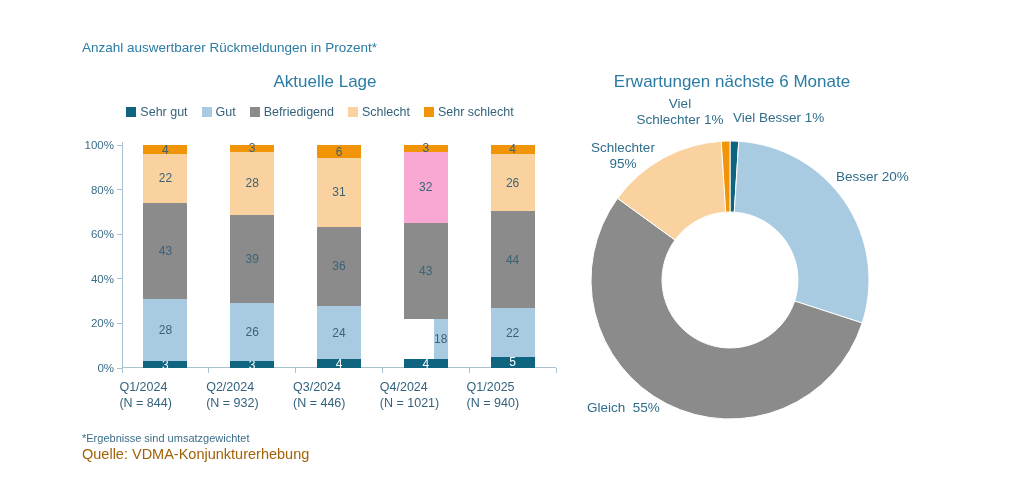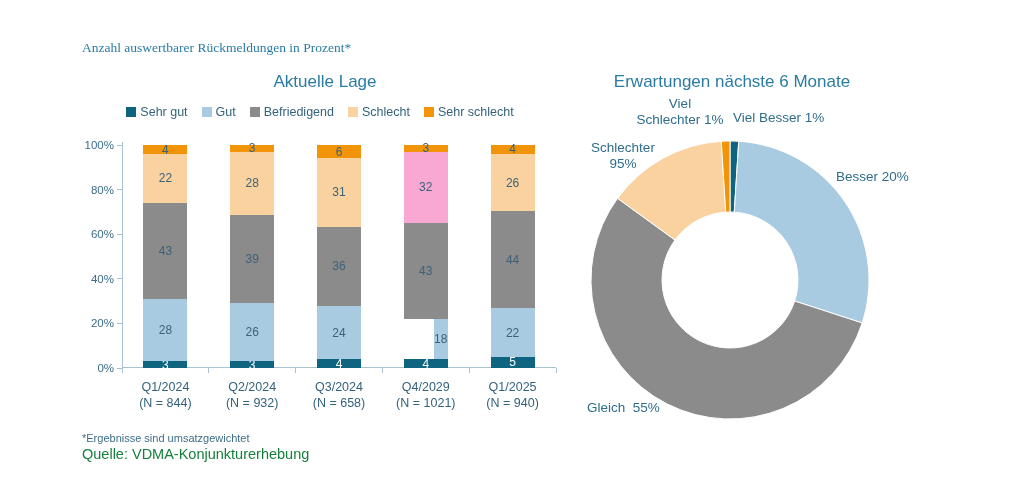--- a/index.html
+++ b/index.html
@@ -6,21 +6,21 @@
   * { box-sizing: border-box; }
   .canvas {
     position: relative;
     width: 1024px; height: 501px;
     background: #ffffff;
     font-family: "Liberation Sans", sans-serif;
     overflow: hidden;
   }
   .header-note {
     position: absolute; left: 82px; top: 40px;
-    font-size: 13.5px; color: #2a7ca4; font-family: Liberation Serif, serif;
+    font-size: 13.5px; color: #2a7ca4;
   }
   .chart-title {
     position: absolute; top: 72px;
     font-size: 17px; color: #2a7ca4; text-align: center;
   }
   #bar-title { left: 108px; width: 434px; }
   #donut-title { left: 560px; width: 344px; }
   .legend {
     position: absolute; left: 88px; top: 105px; width: 464px;
     display: flex; justify-content: center; align-items: flex-end; gap: 14px;
@@ -42,40 +42,40 @@
     display: flex; flex-direction: column-reverse;
   }
   .bar-seg { position: relative; flex: none; }
   .bar-val {
     position: absolute; inset: 0;
     display: flex; align-items: center; justify-content: center;
     font-size: 12px; line-height: 12px; color: #3b6277;
   }
   .bar-val.inverse { color: #ffffff; }
   .xcat-label {
-    position: absolute; width: 92px; text-align: center;
+    position: absolute; width: 92px; text-align: left;
     font-size: 12.5px; line-height: 16px; color: #33627c;
   }
   .donut-svg { position: absolute; left: 580px; top: 130px; }
   .donut-label {
     position: absolute; font-size: 13.5px; line-height: 1.2;
     color: #2f6d8c; white-space: pre; text-align: center;
   }
   #dl-viel-besser     { left: 733px; top: 110px; width: 120px; text-align: left; }
   #dl-viel-schlechter { left: 617px; top: 96px;  width: 126px; }
   #dl-schlechter      { left: 570px; top: 140px; width: 106px; }
   #dl-besser          { left: 836px; top: 169px; width: 130px; text-align: left; }
   #dl-gleich          { left: 587px; top: 400px; width: 140px; text-align: left; }
   .footnote {
     position: absolute; left: 82px; top: 432px;
     font-size: 11px; color: #3c6e89;
   }
   .source {
     position: absolute; left: 82px; top: 446px;
-    font-size: 14.5px; color: #15803d;
+    font-size: 14.5px; color: #a16207;
   }
 </style>
 </head>
 <body>
 
 <div class="canvas">
 
   <div class="header-note">Anzahl auswertbarer Rückmeldungen in Prozent*</div>
 
   <div class="chart-title" id="bar-title">Aktuelle Lage</div>
@@ -178,41 +178,41 @@
         </div>
         <div class="bar-seg" style="height: 30.6931%; background: rgb(250, 210, 160);">
           <span class="bar-val">31</span>
         </div>
         <div class="bar-seg" style="height: 5.94059%; background: rgb(241, 148, 8);">
           <span class="bar-val">6</span>
         </div>
       </div>
       <div class="xcat-label" style="left: 171px; top: 234px;">
         <div>Q3/2024</div>
-        <div>(N = 658)</div>
+        <div>(N = 446)</div>
       </div>
       <div class="bar" style="left: 281.8px;">
         <div class="bar-seg" style="height: 4%; background: rgb(15, 100, 128);">
           <span class="bar-val inverse">4</span>
         </div>
         <div class="bar-seg" style="height: 18%; background: rgb(169, 203, 226); margin-left: 30px;">
           <span class="bar-val">18</span>
         </div>
         <div class="bar-seg" style="height: 43%; background: rgb(139, 139, 139);">
           <span class="bar-val">43</span>
         </div>
         <div class="bar-seg" style="height: 32%; background: #f9a8d4;">
           <span class="bar-val">32</span>
         </div>
         <div class="bar-seg" style="height: 3%; background: rgb(241, 148, 8);">
           <span class="bar-val">3</span>
         </div>
       </div>
       <div class="xcat-label" style="left: 257.8px; top: 234px;">
-        <div>Q4/2029</div>
+        <div>Q4/2024</div>
         <div>(N = 1021)</div>
       </div>
       <div class="bar" style="left: 368.6px;">
         <div class="bar-seg" style="height: 4.9505%; background: rgb(15, 100, 128);">
           <span class="bar-val inverse">5</span>
         </div>
         <div class="bar-seg" style="height: 21.7822%; background: rgb(169, 203, 226);">
           <span class="bar-val">22</span>
         </div>
         <div class="bar-seg" style="height: 43.5644%; background: rgb(139, 139, 139);">

